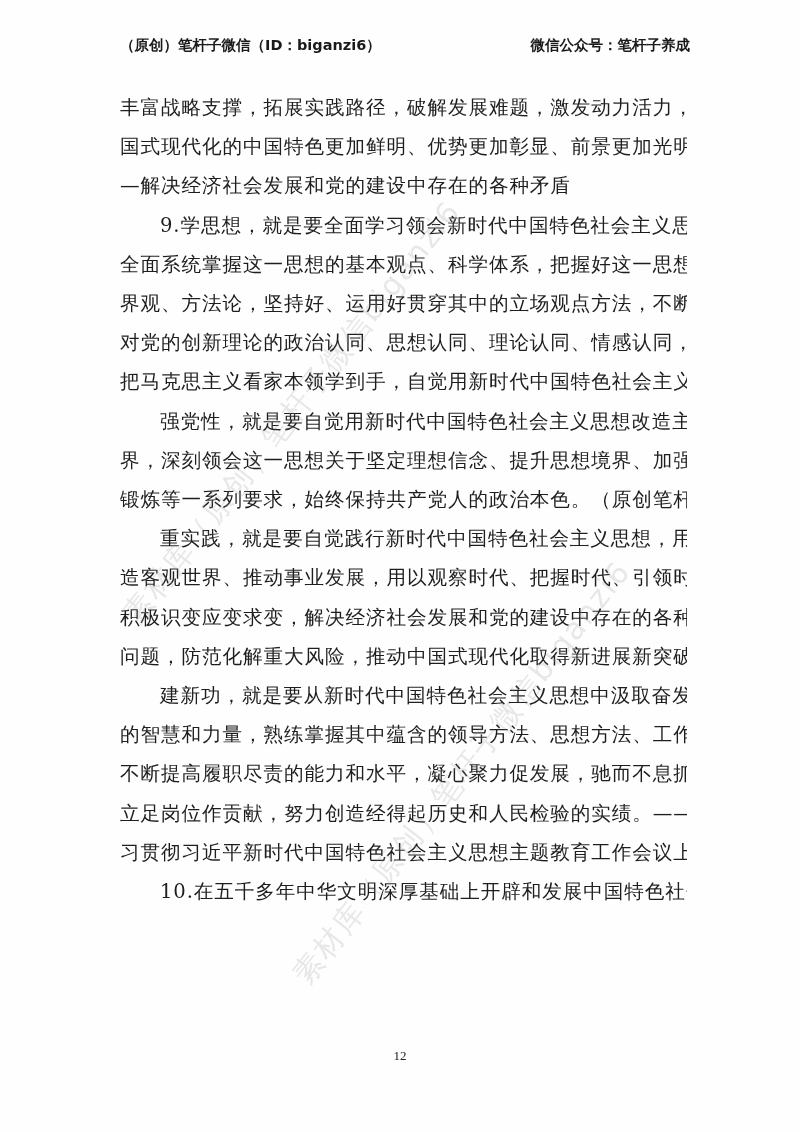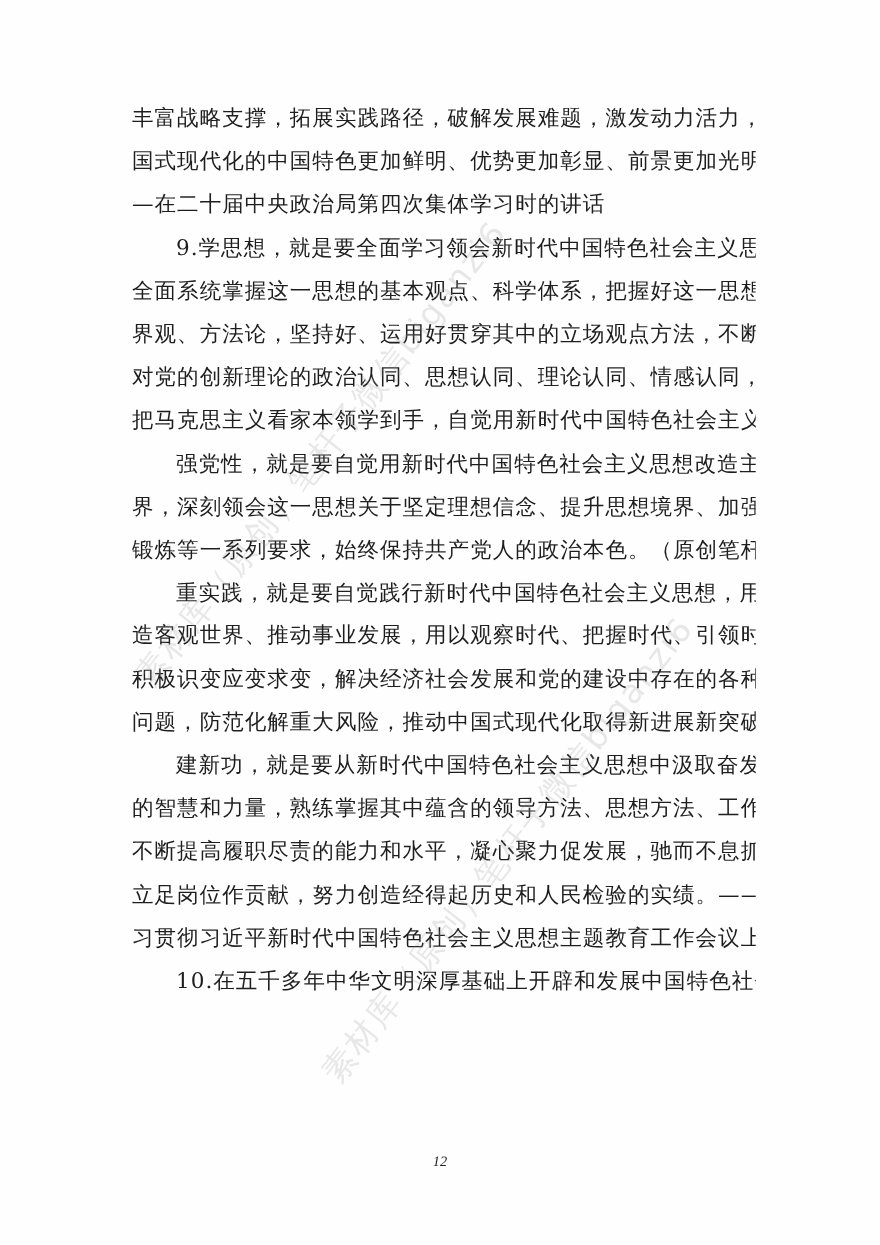--- a/index.html
+++ b/index.html
@@ -8,34 +8,38 @@
   .header { position: absolute; top: 36px; left: 120px; width: 570px; height: 24px;
     font-family: "DejaVu Sans", sans-serif; font-size: 14.5px; font-weight: bold; color: #1a1a1a; }
   .header .left { position: absolute; left: 0; top: 0; white-space: nowrap; }
   .header .right { position: absolute; right: 0; top: 0; white-space: nowrap; }
   .body { position: absolute; top: 88px; left: 120px; width: 567px;
     font-family: "DejaVu Serif", "Liberation Serif", serif; font-size: 19.6px; color: #1e1e1e;
     line-height: 39.2px; letter-spacing: 0.9px; }
   .para { margin: 0; text-align: justify; text-align-last: left; }
   .line { display: block; white-space: nowrap; overflow: hidden; }
   .pageno { position: absolute; top: 1048px; left: 0; width: 800px; text-align: center;
-    font-family: "Liberation Serif", serif; font-size: 13px; color: #222; font-style: italic; }
+    font-family: "Liberation Serif", serif; font-size: 13px; color: #222; }
   .wm { position: absolute; font-family: "DejaVu Sans", sans-serif; font-size: 30px; color: rgba(150,150,150,0.22);
     white-space: nowrap; transform-origin: left center; pointer-events: none; letter-spacing: 2px; }
 </style>
 </head>
 <body>
 
 <div class="page">
+  <div class="header">
+    <span class="left">（原创）笔杆子微信（ID：biganzi6）</span>
+    <span class="right">微信公众号：笔杆子养成</span>
+  </div>
 
   <div class="body">
     <p class="para">
       <span class="line">丰富战略支撑，拓展实践路径，破解发展难题，激发动力活力，使中</span>
       <span class="line">国式现代化的中国特色更加鲜明、优势更加彰显、前景更加光明。—</span>
-      <span class="line">—在二十届中央政治局第四次集体学习时的讲话</span>
+      <span class="line">—解决经济社会发展和党的建设中存在的各种矛盾</span>
     </p>
     <p class="para">
       <span class="line" style="padding-left:40px">9.学思想，就是要全面学习领会新时代中国特色社会主义思想，</span>
       <span class="line">全面系统掌握这一思想的基本观点、科学体系，把握好这一思想的世</span>
       <span class="line">界观、方法论，坚持好、运用好贯穿其中的立场观点方法，不断增进</span>
       <span class="line">对党的创新理论的政治认同、思想认同、理论认同、情感认同，真正</span>
       <span class="line">把马克思主义看家本领学到手，自觉用新时代中国特色社会主义思想</span>
     </p>
     <p class="para">
       <span class="line" style="padding-left:40px">强党性，就是要自觉用新时代中国特色社会主义思想改造主观世</span>

